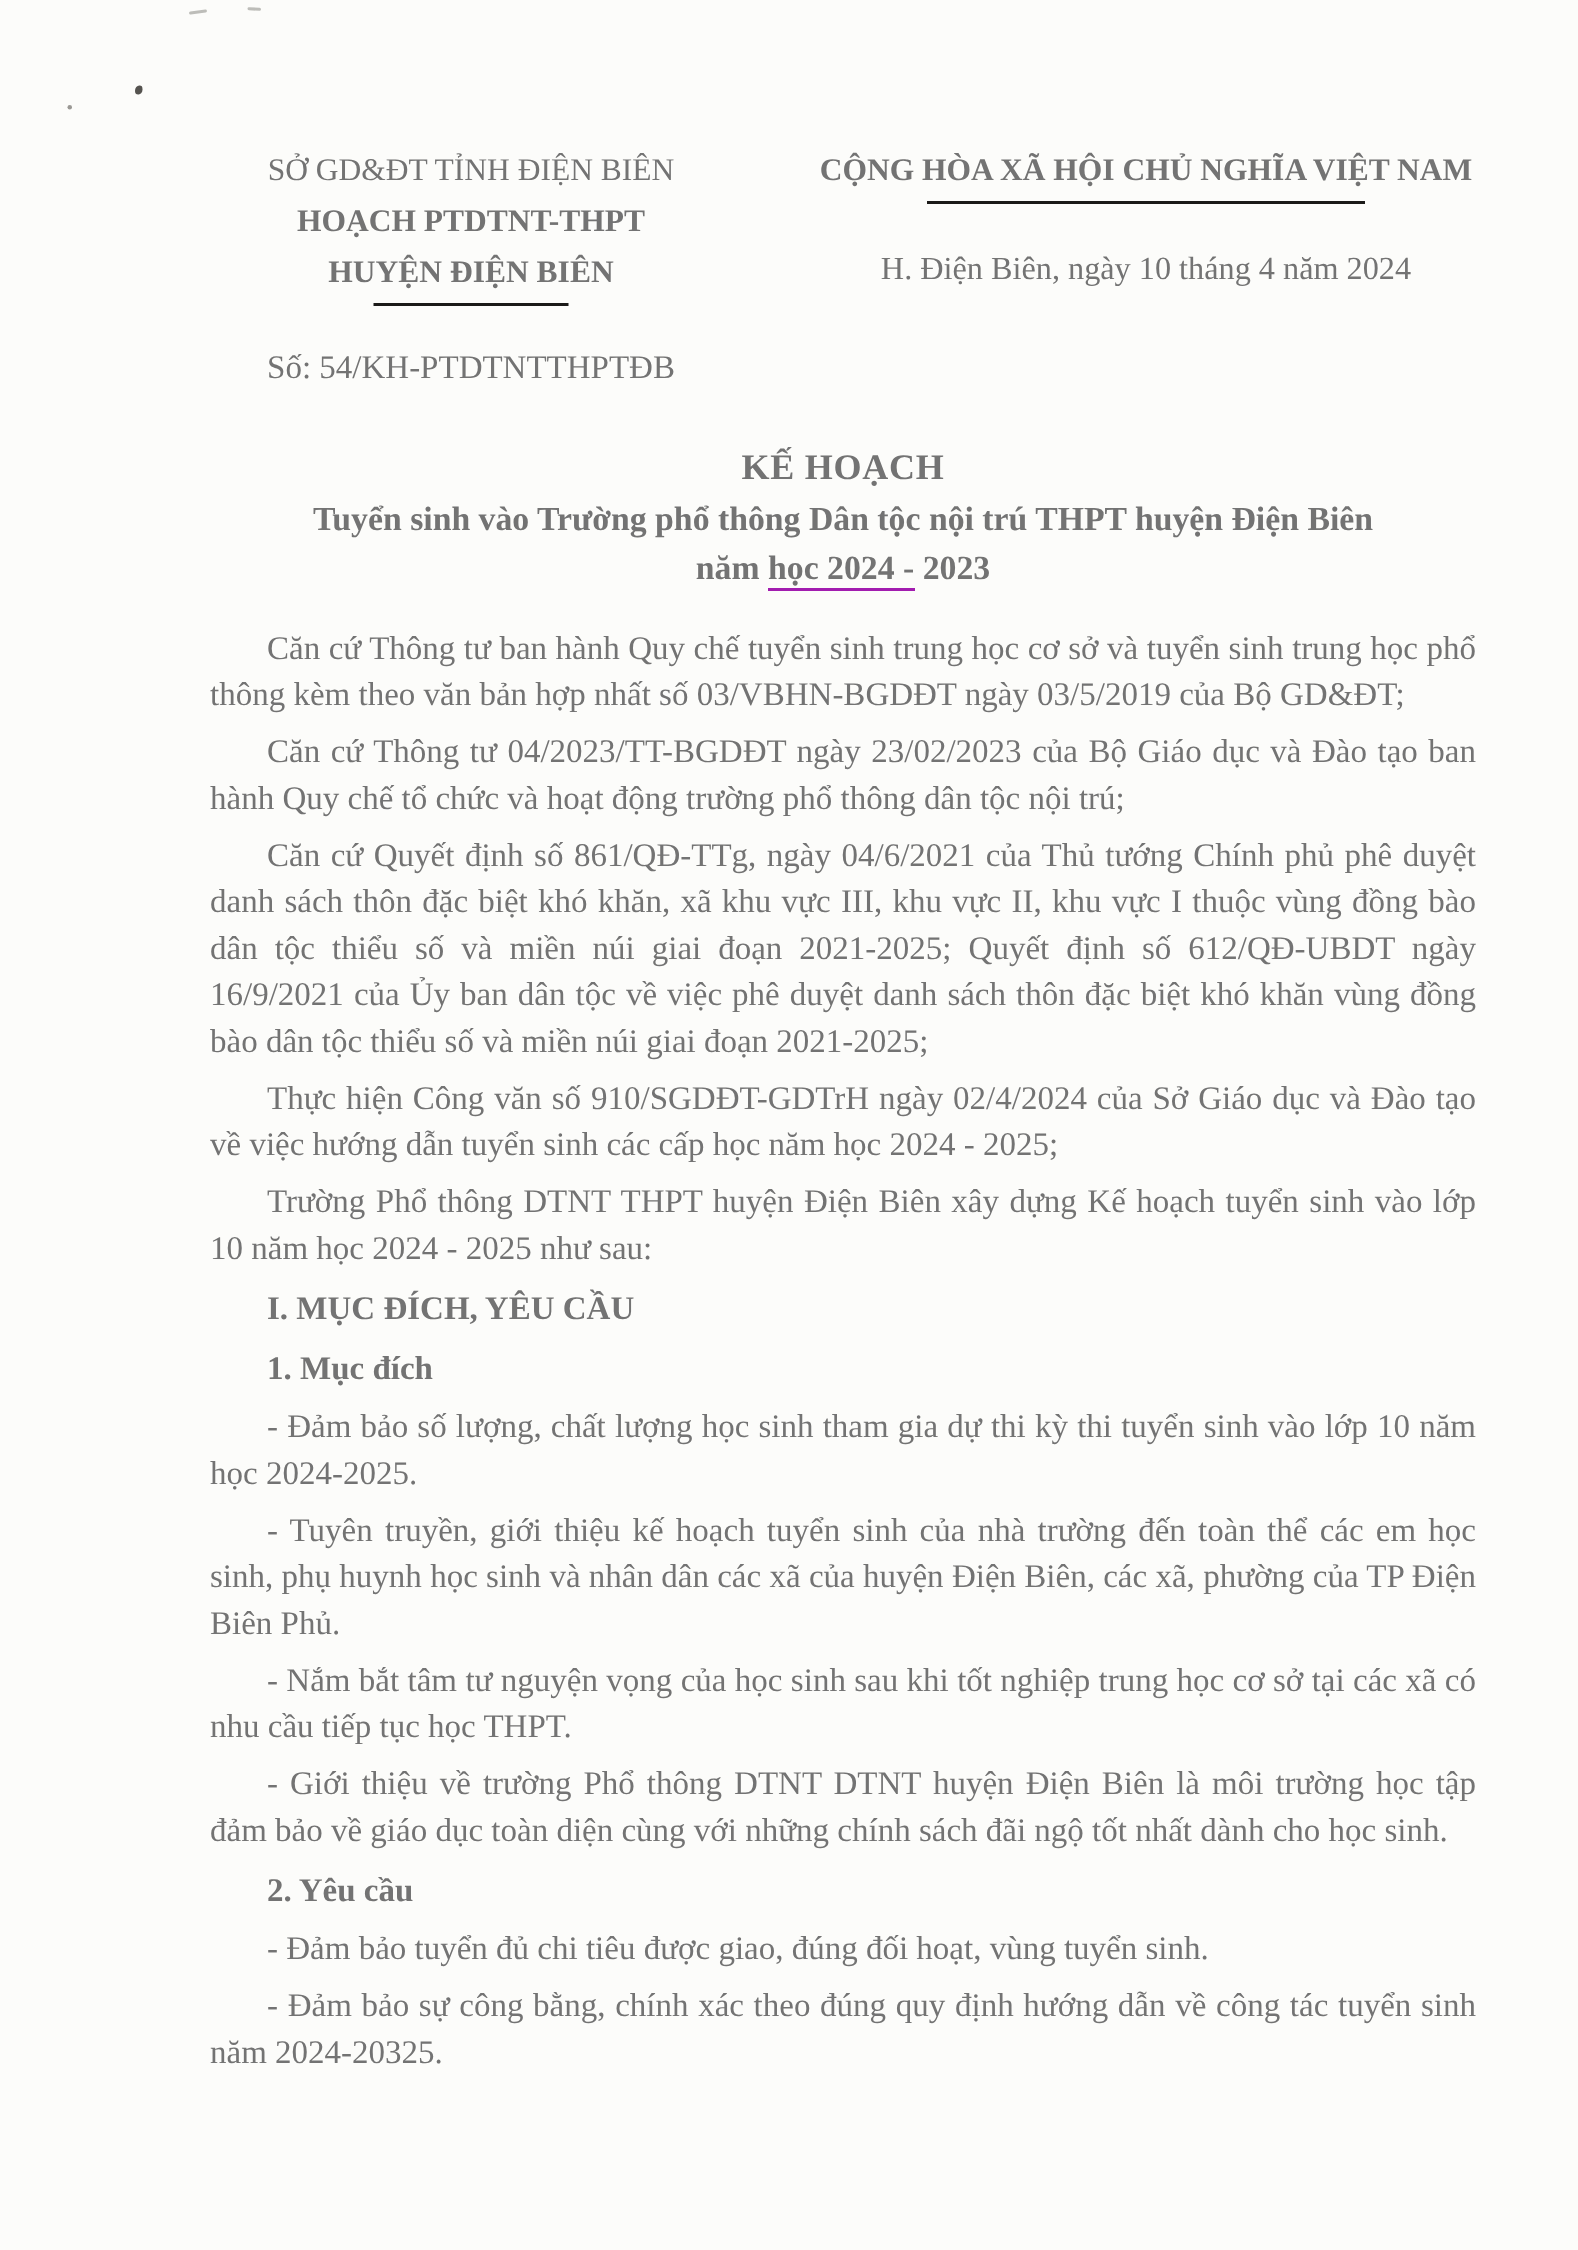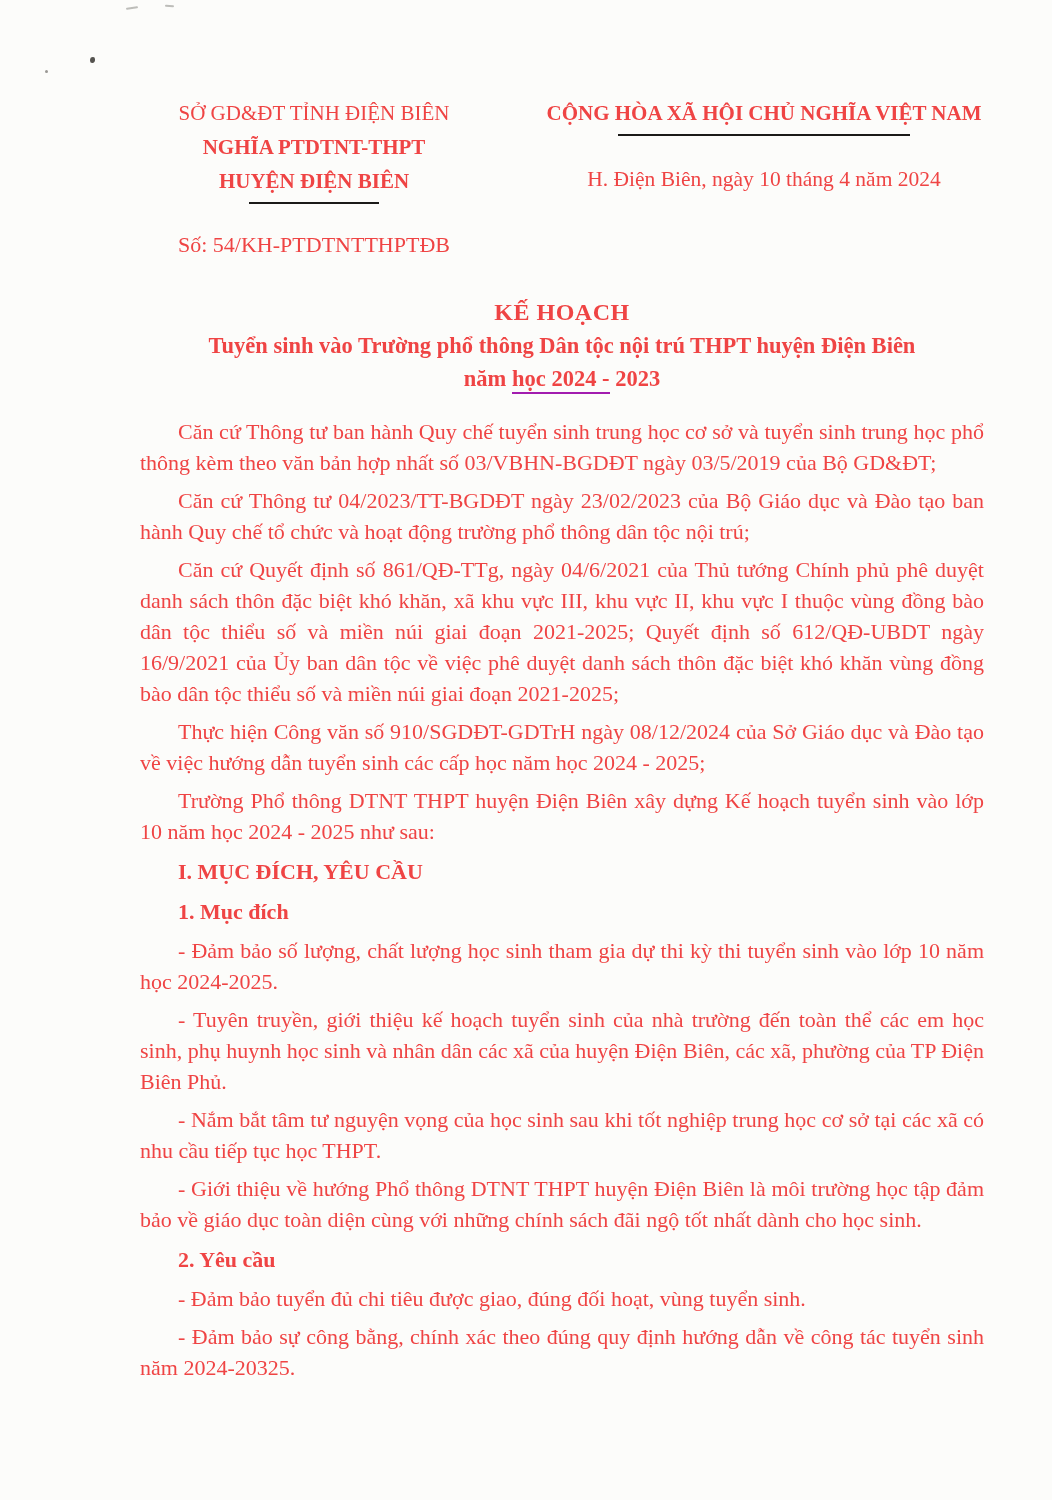--- a/index.html
+++ b/index.html
@@ -6,21 +6,21 @@
   body {
     background:#e8e8e6;
     font-family:"Liberation Serif","DejaVu Serif",serif;
   }
   .page {
     position:relative;
     width:1052px;
     height:1500px;
     margin:0 auto;
     background:#fcfcfa;
-    color:#ef4444;
+    color:#737373;
     overflow:hidden;
   }
   
   .speck { position:absolute; background:#8a8a86; border-radius:50%; }
   .speck.dash { border-radius:2px; background:#bdbdb9; }
   #speck1 { left:126px; top:7px;  width:12px; height:2px; transform:rotate(-8deg); }
   #speck2 { left:165px; top:5px;  width:9px;  height:2px; transform:rotate(4deg); }
   #speck3 { left:90px;  top:57px; width:5px;  height:6px; background:#55534f; border-radius:60% 40% 55% 45%; }
   #speck4 { left:45px;  top:70px; width:3px;  height:3px; background:#9a9894; }
 
@@ -80,21 +80,21 @@
 
   <div class="speck dash" id="speck1"></div>
   <div class="speck dash" id="speck2"></div>
   <div class="speck" id="speck3"></div>
   <div class="speck" id="speck4"></div>
 
   <div class="header">
 
     <div class="hcol left">
       <div class="h-line">SỞ GD&amp;ĐT TỈNH ĐIỆN BIÊN</div>
-      <div class="h-line bold">NGHĨA PTDTNT-THPT</div>
+      <div class="h-line bold">HOẠCH PTDTNT-THPT</div>
       <div class="h-line bold">HUYỆN ĐIỆN BIÊN</div>
       <div class="rule left-rule"></div>
       <div class="doc-number">Số:  54/KH-PTDTNTTHPTĐB</div>
     </div>
 
     <div class="hcol right">
       <div class="h-line bold">CỘNG HÒA XÃ HỘI CHỦ NGHĨA VIỆT NAM</div>
       <div class="rule right-rule"></div>
       <div class="date-line">H. Điện Biên, ngày 10 tháng 4 năm 2024</div>
     </div>
@@ -110,28 +110,28 @@
         <span>năm</span>
         <span class="u-part">học 2024 -</span>
         <span>2023</span>
       </div>
     </div>
 
     <div class="body-text" id="body-paragraphs">
         <p class="para">Căn cứ Thông tư ban hành Quy chế tuyển sinh trung học cơ sở và tuyển sinh trung học phổ thông kèm theo văn bản hợp nhất số 03/VBHN-BGDĐT ngày 03/5/2019 của Bộ GD&amp;ĐT;</p>
         <p class="para">Căn cứ Thông tư 04/2023/TT-BGDĐT ngày 23/02/2023 của Bộ Giáo dục và Đào tạo ban hành Quy chế tổ chức và hoạt động trường phổ thông dân tộc nội trú;</p>
         <p class="para">Căn cứ Quyết định số 861/QĐ-TTg, ngày 04/6/2021 của Thủ tướng Chính phủ phê duyệt danh sách thôn đặc biệt khó khăn, xã khu vực III, khu vực II, khu vực I thuộc vùng đồng bào dân tộc thiểu số và miền núi giai đoạn 2021-2025; Quyết định số 612/QĐ-UBDT ngày 16/9/2021 của Ủy ban dân tộc về việc phê duyệt danh sách thôn đặc biệt khó khăn vùng đồng bào dân tộc thiểu số và miền núi giai đoạn 2021-2025;</p>
-        <p class="para">Thực hiện Công văn số 910/SGDĐT-GDTrH ngày 08/12/2024 của Sở Giáo dục và Đào tạo về việc hướng dẫn tuyển sinh các cấp học năm học 2024 - 2025;</p>
+        <p class="para">Thực hiện Công văn số 910/SGDĐT-GDTrH ngày 02/4/2024 của Sở Giáo dục và Đào tạo về việc hướng dẫn tuyển sinh các cấp học năm học 2024 - 2025;</p>
         <p class="para">Trường Phổ thông DTNT THPT huyện Điện Biên xây dựng Kế hoạch tuyển sinh vào lớp 10 năm học 2024 - 2025 như sau:</p>
         <p class="para heading">I. MỤC ĐÍCH, YÊU CẦU</p>
         <p class="para heading">1. Mục đích</p>
         <p class="para">- Đảm bảo số lượng, chất lượng học sinh tham gia dự thi kỳ thi tuyển sinh vào lớp 10 năm học 2024-2025.</p>
         <p class="para">- Tuyên truyền, giới thiệu kế hoạch tuyển sinh của nhà trường đến toàn thể các em học sinh, phụ huynh học sinh và nhân dân các xã của huyện Điện Biên, các  xã, phường của TP Điện Biên Phủ.</p>
         <p class="para">- Nắm bắt tâm tư nguyện vọng của học sinh sau khi tốt nghiệp trung học cơ sở tại các xã có nhu cầu tiếp tục học THPT.</p>
-        <p class="para">- Giới thiệu về hướng Phổ thông DTNT THPT huyện Điện Biên là môi trường học tập đảm bảo về giáo dục toàn diện cùng với những chính sách đãi ngộ tốt nhất dành cho học sinh.</p>
+        <p class="para">- Giới thiệu về trường Phổ thông DTNT DTNT huyện Điện Biên là môi trường học tập đảm bảo về giáo dục toàn diện cùng với những chính sách đãi ngộ tốt nhất dành cho học sinh.</p>
         <p class="para heading">2. Yêu cầu</p>
         <p class="para">- Đảm bảo tuyển đủ chi tiêu được giao, đúng đối hoạt, vùng tuyển sinh.</p>
         <p class="para">- Đảm bảo sự công bằng, chính xác theo đúng quy định hướng dẫn về công tác tuyển sinh năm 2024-20325.</p>
       </div>
 
   </div>
 
 </div>
 
 </body></html>

